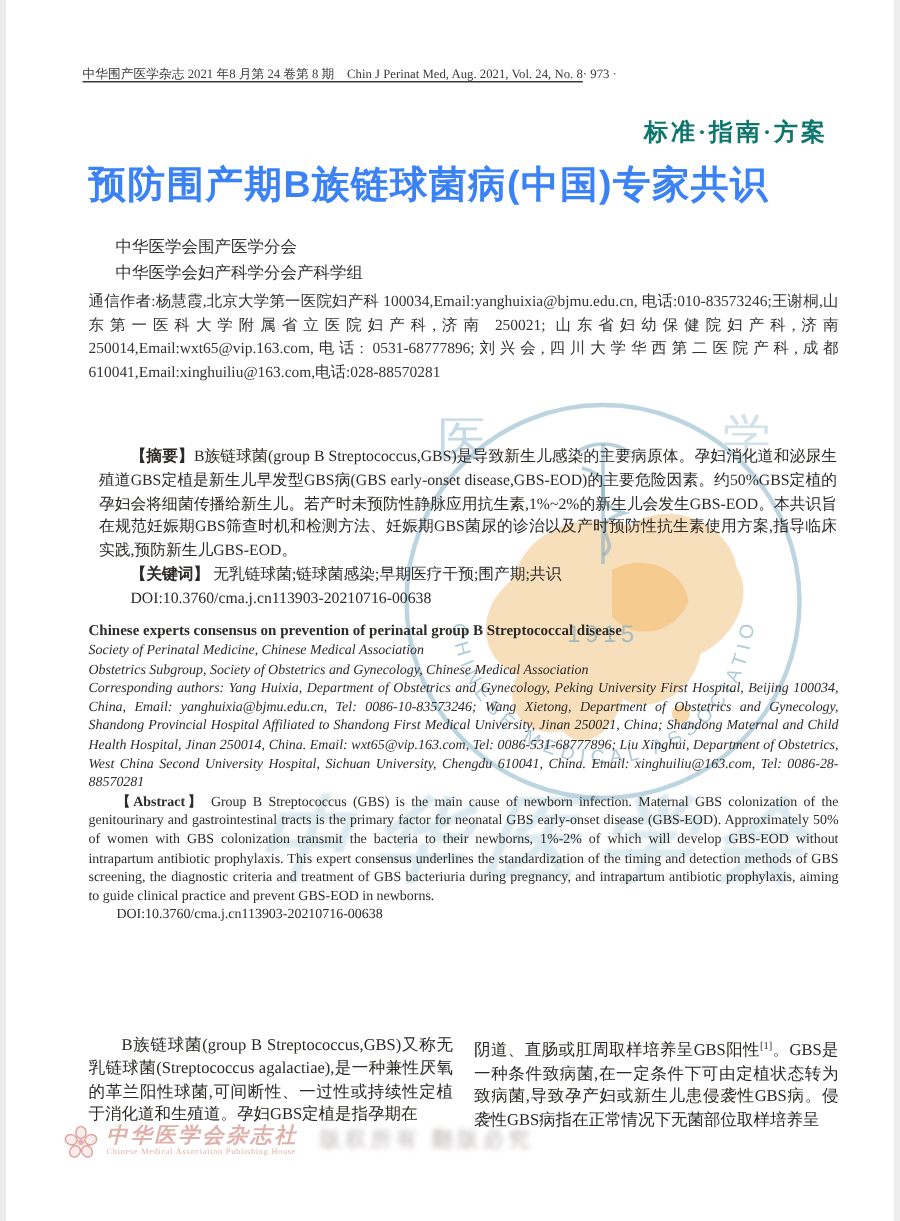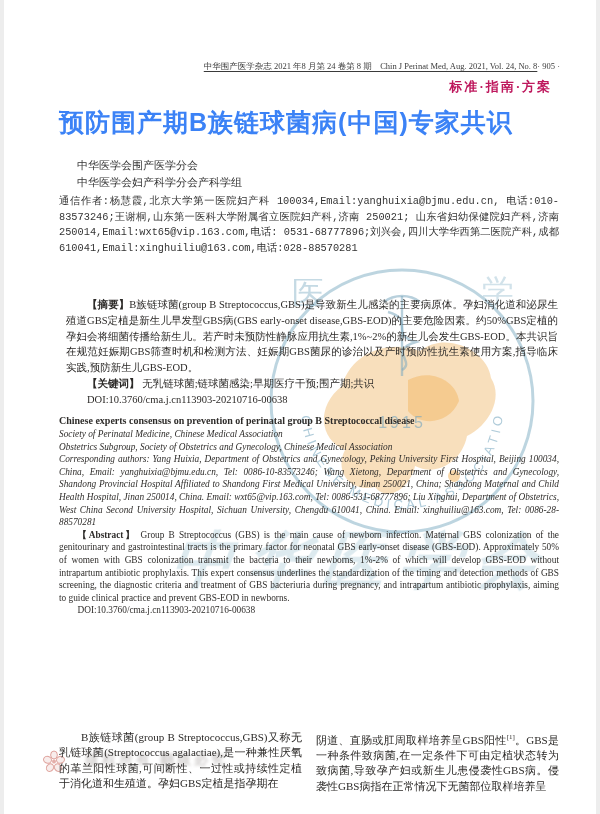--- a/index.html
+++ b/index.html
@@ -20,42 +20,42 @@
                  font-style:italic; font-weight:bold; line-height:15px; filter:blur(0.4px); }
   .wm-pub-en { font-size:5.5px; color:rgba(202,122,112,0.6); letter-spacing:0.5px; filter:blur(0.3px); }
   .wm-notice { margin-left:14px; margin-top:1px; font-size:14px; font-weight:bold;
                letter-spacing:3px; color:rgba(140,132,130,0.38); filter:blur(1.6px);
                font-family:"Liberation Sans",sans-serif; }
 
   
   .content { position:relative; z-index:1; }
   .abs { position:absolute; }
 
-  .header { left:51px; right:36px; top:61px; display:flex; justify-content:flex-end;
+  .header { left:51px; right:36px; top:44px; display:flex; justify-content:flex-start;
             font-size:8.5px; color:#3a3a3a; }
   .header .left { text-decoration:underline; text-underline-offset:2px; }
   .section-label { right:44px; top:78px; font-family:Liberation Serif, serif;
-                   font-weight:bold; font-size:13px; letter-spacing:2px; color:#be185d; }
+                   font-weight:bold; font-size:16px; letter-spacing:2px; color:#0f766e; }
   .title { left:55px; top:106px; font-family:"Liberation Sans","DejaVu Sans",sans-serif;
            font-weight:bold; font-size:25px; letter-spacing:1px; color:#3b82f6; }
   .authors { left:73px; top:157px; font-size:11px; line-height:17px; color:#333; }
   .contact { left:55px; top:194px; width:500px; font-size:10.3px; line-height:15.6px;
-             text-align:justify; color:#333;font-family:Liberation Mono, monospace; }
+             text-align:justify; color:#333; }
   .abs-cn { left:62px; top:297px; width:492px; font-size:10.5px; line-height:15.8px;
             text-align:justify; color:#2c2a28; }
   .abs-cn p { text-indent:2em; }
   .lbl { font-weight:bold; }
   .en-block { left:55px; top:414px; width:500px; font-size:9.3px; line-height:12.6px; color:#2e2c2a; }
   .en-title { font-weight:bold; font-size:10px; line-height:14px; }
   .en-italic { font-style:italic; }
   .en-just { text-align:justify; }
   .indent { text-indent:2em; }
   .cols { left:55px; top:690px; width:500px; display:flex; gap:14px;
           font-size:11px; line-height:15.4px; text-align:justify; color:#2b2927; }
-  .col { width:243px;margin-top:40px; }
+  .col { width:243px; }
   .col1 p { text-indent:2em; }
   sup { font-size:7px; }
 </style>
 </head>
 <body>
 
 <div class="page">
 
   <svg class="wm wm-seal" viewBox="0 0 286 286">
     <defs>
@@ -84,28 +84,32 @@
     <svg width="24" height="24" viewBox="0 0 24 24" style="margin-right:5px">
       <g fill="rgba(240,215,212,0.45)" stroke="rgba(201,96,86,0.55)" stroke-width="1">
         <ellipse cx="12" cy="5" rx="3.4" ry="4"></ellipse>
         <ellipse cx="18.5" cy="9.8" rx="3.4" ry="4" transform="rotate(72 18.5 9.8)"></ellipse>
         <ellipse cx="16" cy="17.6" rx="3.4" ry="4" transform="rotate(144 16 17.6)"></ellipse>
         <ellipse cx="8" cy="17.6" rx="3.4" ry="4" transform="rotate(216 8 17.6)"></ellipse>
         <ellipse cx="5.5" cy="9.8" rx="3.4" ry="4" transform="rotate(288 5.5 9.8)"></ellipse>
         <circle cx="12" cy="11.5" r="2" fill="rgba(201,96,86,0.5)" stroke="none"></circle>
       </g>
     </svg>
+    <div>
+      <div class="wm-pub-name">中华医学会杂志社</div>
+      <div class="wm-pub-en">Chinese Medical Association Publishing House</div>
+    </div>
     <div class="wm-notice">版权所有  翻版必究</div>
   </div>
 
   <div class="content">
 
     <div class="abs header">
       <span class="left">中华围产医学杂志 2021 年8 月第 24 卷第 8 期　Chin J Perinat Med, Aug. 2021, Vol. 24, No. 8</span>
-      <span class="right">· 905 ·</span>
+      <span class="right">· 973 ·</span>
     </div>
 
     <div class="abs section-label">标准·指南·方案</div>
 
     <h1 class="abs title">预防围产期B族链球菌病(中国)专家共识</h1>
 
     <div class="abs authors">
       <div>中华医学会围产医学分会</div>
       <div>中华医学会妇产科学分会产科学组</div>
     </div>

